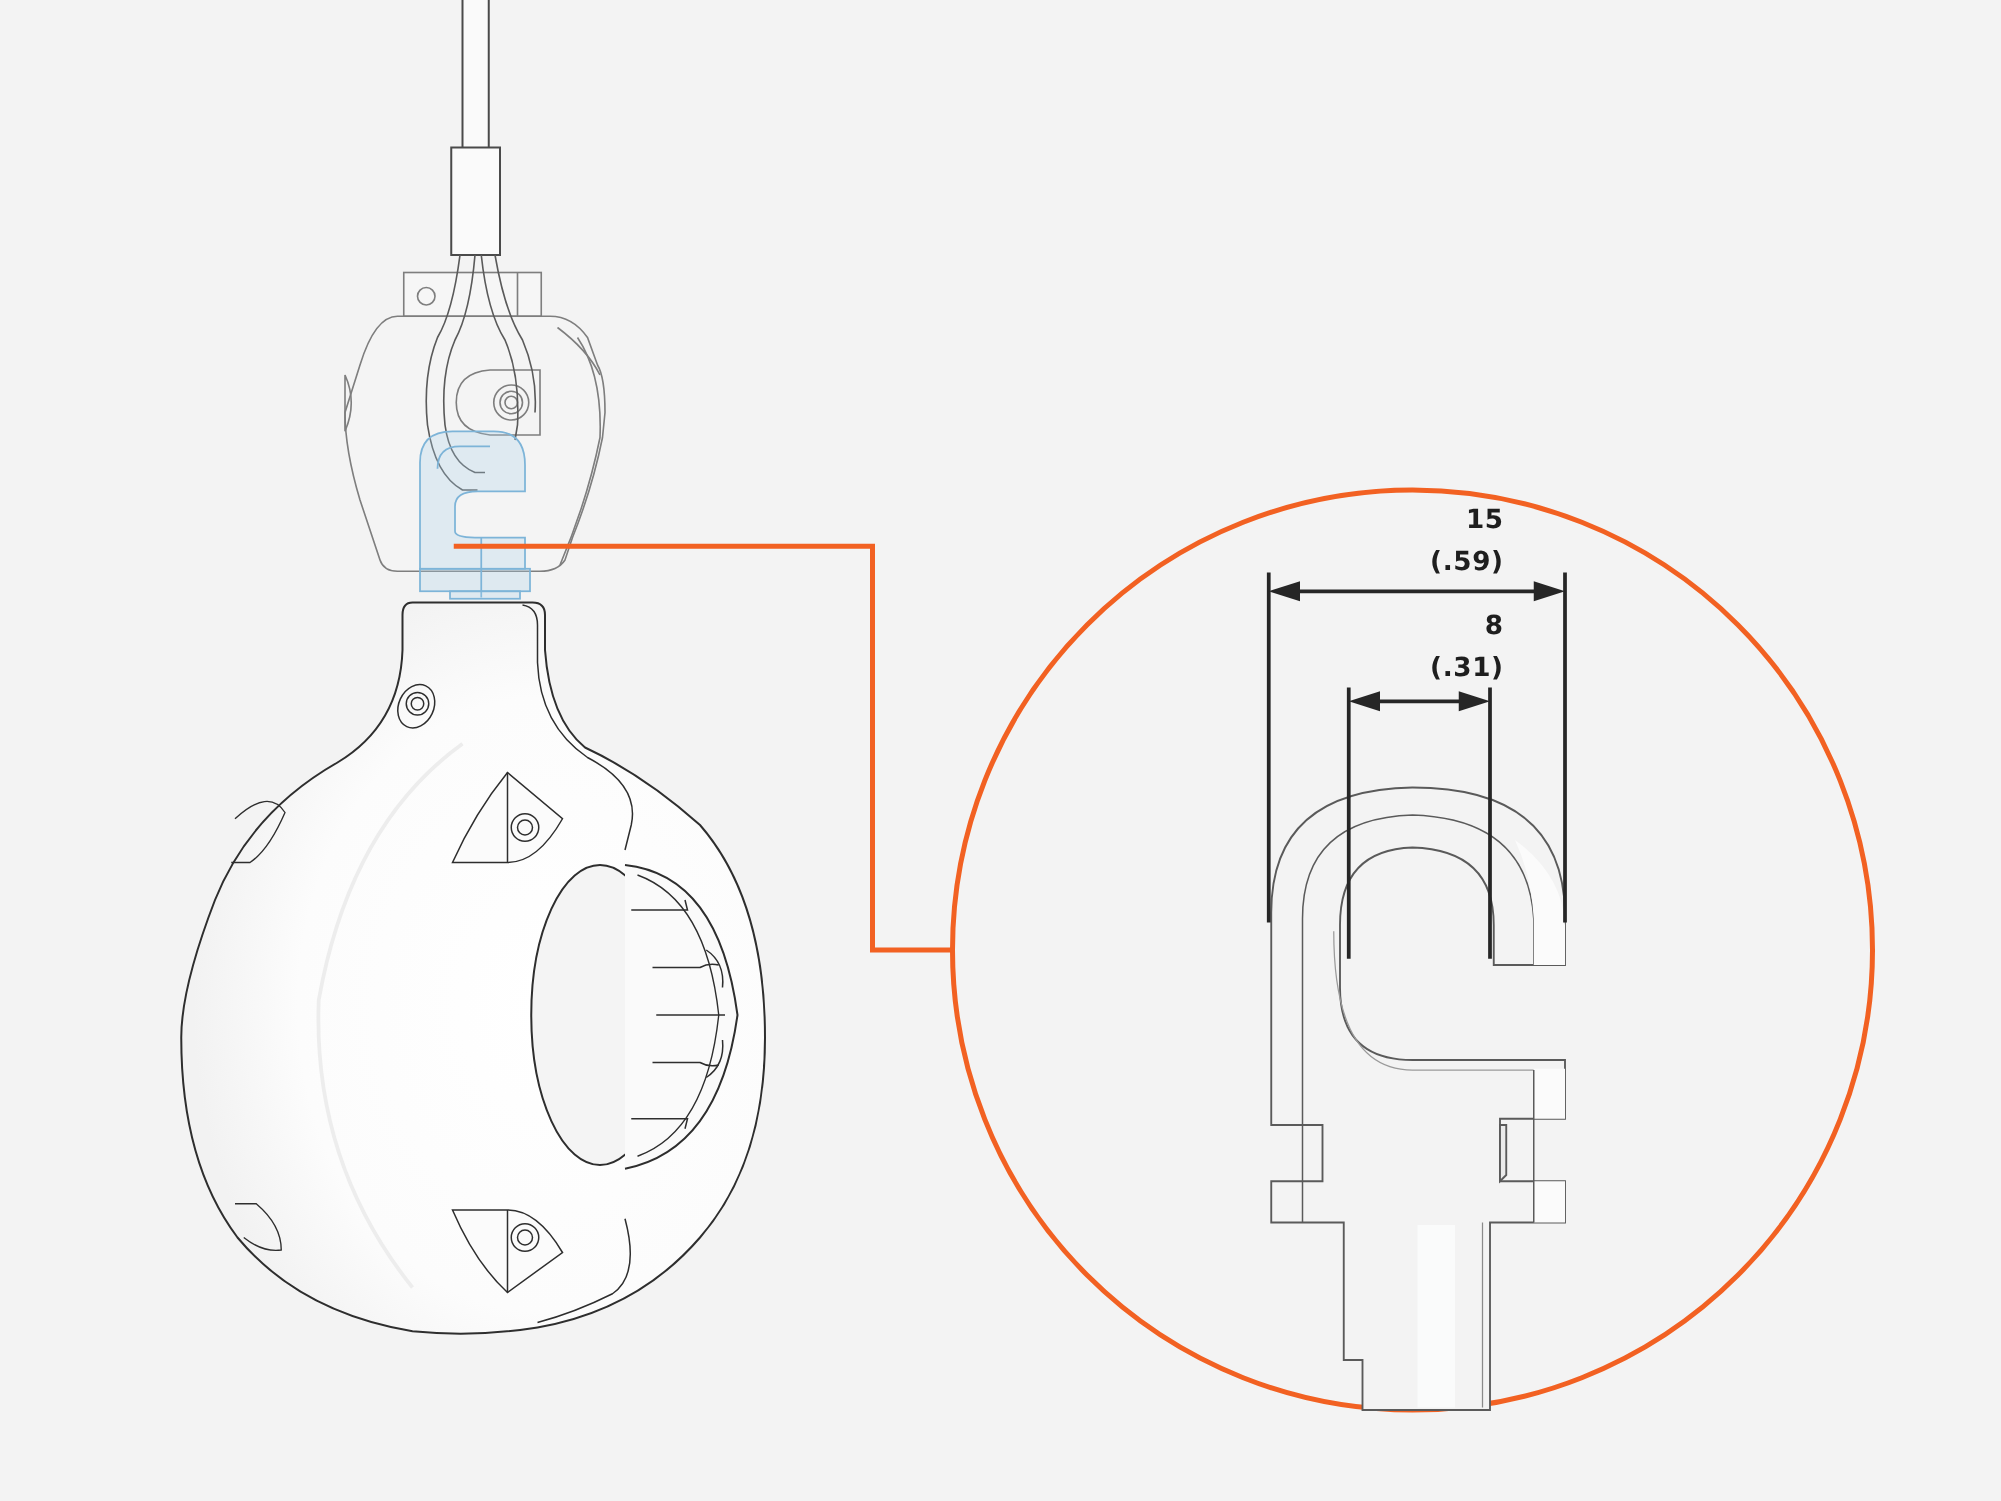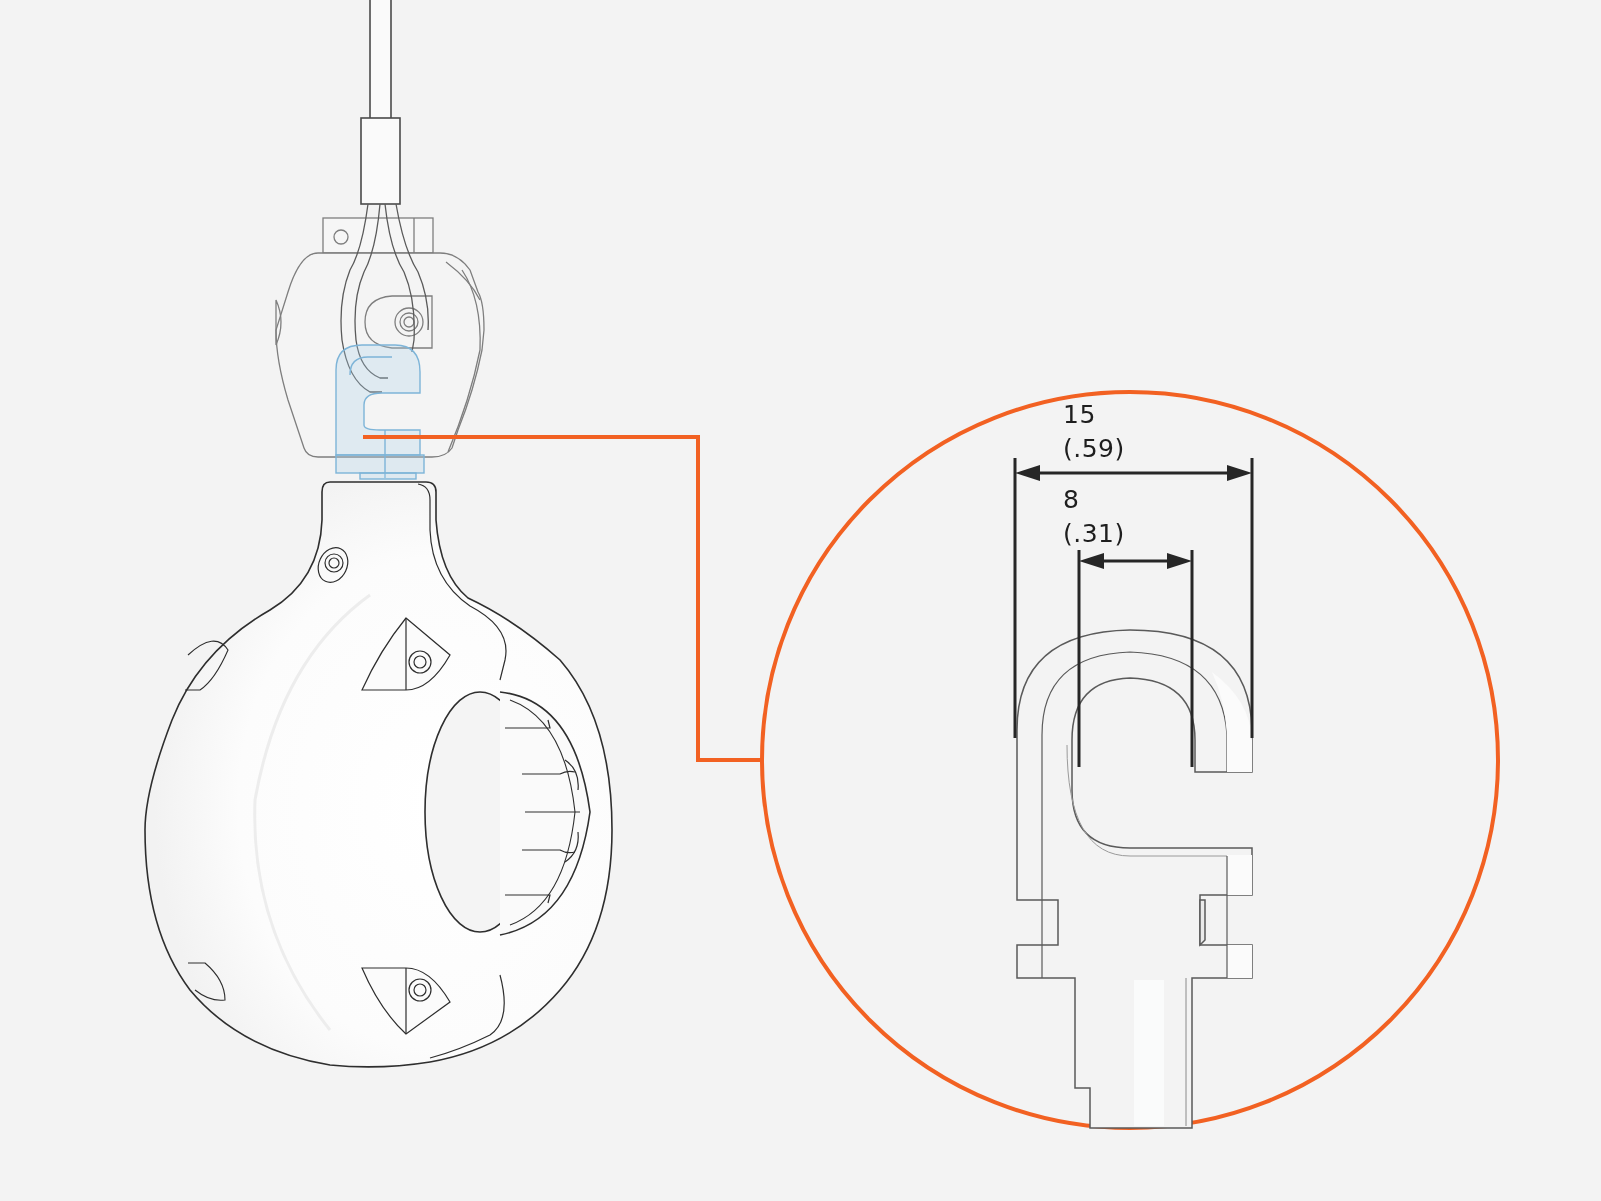--- a/index.html
+++ b/index.html
@@ -5,22 +5,22 @@
   html, body { margin: 0; padding: 0; }
   body {
     width: 1601px; height: 1201px; overflow: hidden;
     background: #F3F3F3;
     font-family: "DejaVu Sans", "Liberation Sans", sans-serif;
   }
   #stage { position: relative; width: 1601px; height: 1201px; }
   svg { position: absolute; left: 0; top: 0; }
   .dim-label {
     position: absolute;
-    width: 140px; text-align: left;
-    font-size: 25px; font-weight: 400; color: #1E1E1E;
+    width: 140px; text-align: right;
+    font-size: 21px; font-weight: 700; color: #1E1E1E;
     letter-spacing: 0.5px;
     line-height: 30px;
   }
 </style>
 </head>
 <body>
 
 <div id="stage">
 
   <svg width="1601" height="1201" viewBox="0 0 1601 1201">

